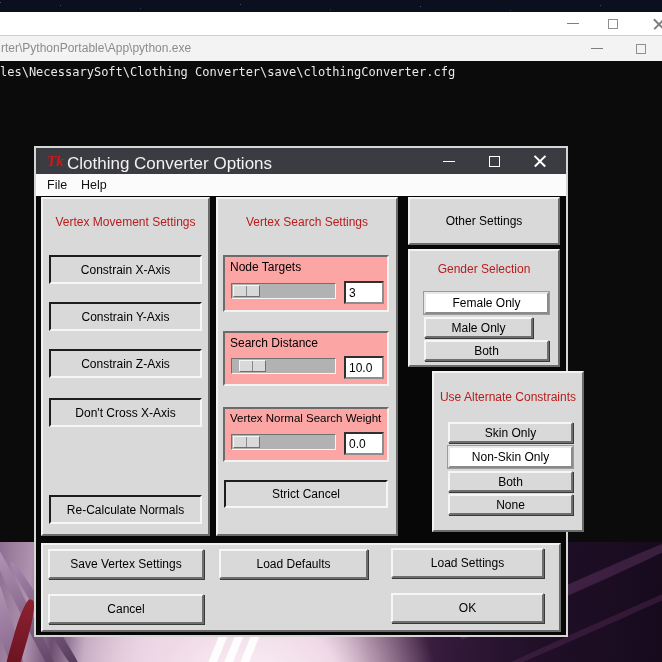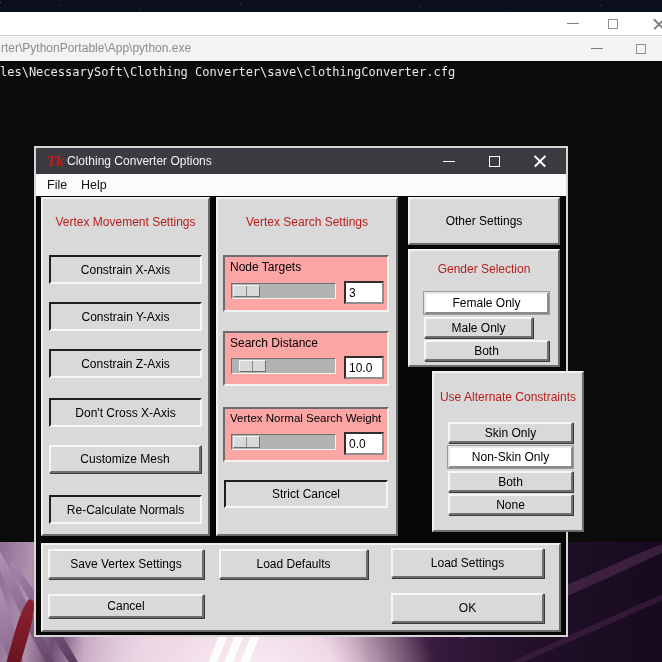--- a/index.html
+++ b/index.html
@@ -36,21 +36,21 @@
     background:radial-gradient(circle at 45% 90%,#fdf7fa 0%,#f0d9e7 35%,rgba(240,217,231,0) 70%);}
   .wp-strand{position:absolute;border-radius:40%;}
   .wp-stripe{position:absolute;width:8px;height:52px;background:rgba(255,255,255,0.9);transform:rotate(22deg);}
 
   
   .dialog{position:absolute;left:36px;top:148px;width:530px;height:487px;background:#070707;
           box-shadow:0 0 0 2px #d6d6d6;}
   .titlebar{position:absolute;left:0;top:0;width:530px;height:26px;background:#3b3b42;}
   .tk-icon{position:absolute;left:11px;top:4px;font-family:"Liberation Serif",serif;font-style:italic;
            font-weight:bold;font-size:15px;color:#d31616;line-height:18px;}
-  .dlg-title{position:absolute;left:31px;top:6px;font-size:12px;color:#f2f2f2;white-space:nowrap;}
+  .dlg-title{position:absolute;left:31px;top:6px;font-size:17px;color:#f2f2f2;white-space:nowrap;}
   .dlg-ctl{position:absolute;top:0;width:26px;height:26px;display:flex;align-items:center;justify-content:center;}
   .dlg-min{width:12px;height:0;border-top:1.5px solid #ffffff;}
   .dlg-max{width:11px;height:11px;border:1.5px solid #ffffff;}
   .dlg-x{position:relative;width:14px;height:14px;}
   .dlg-x::before,.dlg-x::after{content:"";position:absolute;left:50%;top:50%;width:15px;height:1.6px;background:#ffffff;}
   .dlg-x::before{transform:translate(-50%,-50%) rotate(45deg);}
   .dlg-x::after{transform:translate(-50%,-50%) rotate(-45deg);}
 
   .menubar{position:absolute;left:0;top:26px;width:530px;height:22px;background:#fbfbfb;}
   .menu-item{position:absolute;top:3px;font-size:12.5px;color:#111;padding:1px 3px;}
@@ -145,21 +145,20 @@
       <div class="menu-item" style="left:8px;">File</div>
       <div class="menu-item" style="left:42px;">Help</div>
     </div>
 
     <div class="frame" style="left:5px;top:49px;width:169px;height:339px;">
       <div class="col-header" style="top:16px;">Vertex Movement Settings</div>
       <div class="btn sunken" style="left:6px;top:56px;width:153px;height:29px;">Constrain X-Axis</div>
       <div class="btn sunken" style="left:6px;top:103px;width:153px;height:29px;">Constrain Y-Axis</div>
       <div class="btn sunken" style="left:6px;top:150px;width:153px;height:29px;">Constrain Z-Axis</div>
       <div class="btn sunken" style="left:6px;top:199px;width:153px;height:29px;">Don't Cross X-Axis</div>
-      <div class="btn raised" style="left:6px;top:246px;width:152px;height:28px;">Customize Mesh</div>
       <div class="btn sunken" style="left:6px;top:296px;width:153px;height:29px;">Re-Calculate Normals</div>
     </div>
 
     <div class="frame" style="left:180px;top:49px;width:182px;height:339px;">
       <div class="col-header" style="top:16px;">Vertex Search Settings</div>
 
       <div class="group" style="left:5px;top:56px;width:166px;height:57px;">
         <div class="group-label">Node Targets</div>
         <div class="trough" style="left:6px;top:26px;width:105px;">
           <div class="handle" style="left:1px;">
@@ -208,18 +207,18 @@
       <div class="btn raised" style="left:14px;top:49px;width:125px;height:21px;">Skin Only</div>
       <div class="btn btn-white" style="left:14px;top:73px;width:125px;height:22px;">Non-Skin Only</div>
       <div class="btn raised" style="left:14px;top:98px;width:125px;height:21px;">Both</div>
       <div class="btn raised" style="left:14px;top:121px;width:125px;height:21px;">None</div>
     </div>
 
     <div class="frame" style="left:5px;top:395px;width:520px;height:89px;">
       <div class="btn raised" style="left:5px;top:4px;width:156px;height:30px;">Save Vertex Settings</div>
       <div class="btn raised" style="left:176px;top:4px;width:149px;height:30px;">Load Defaults</div>
       <div class="btn raised" style="left:348px;top:3px;width:153px;height:30px;">Load Settings</div>
-      <div class="btn raised" style="left:5px;top:49px;width:156px;height:24px;">Cancel</div>
+      <div class="btn raised" style="left:5px;top:49px;width:156px;height:30px;">Cancel</div>
       <div class="btn raised" style="left:348px;top:48px;width:153px;height:30px;">OK</div>
     </div>
 
   </div>
 </div>
 
 </body></html>

